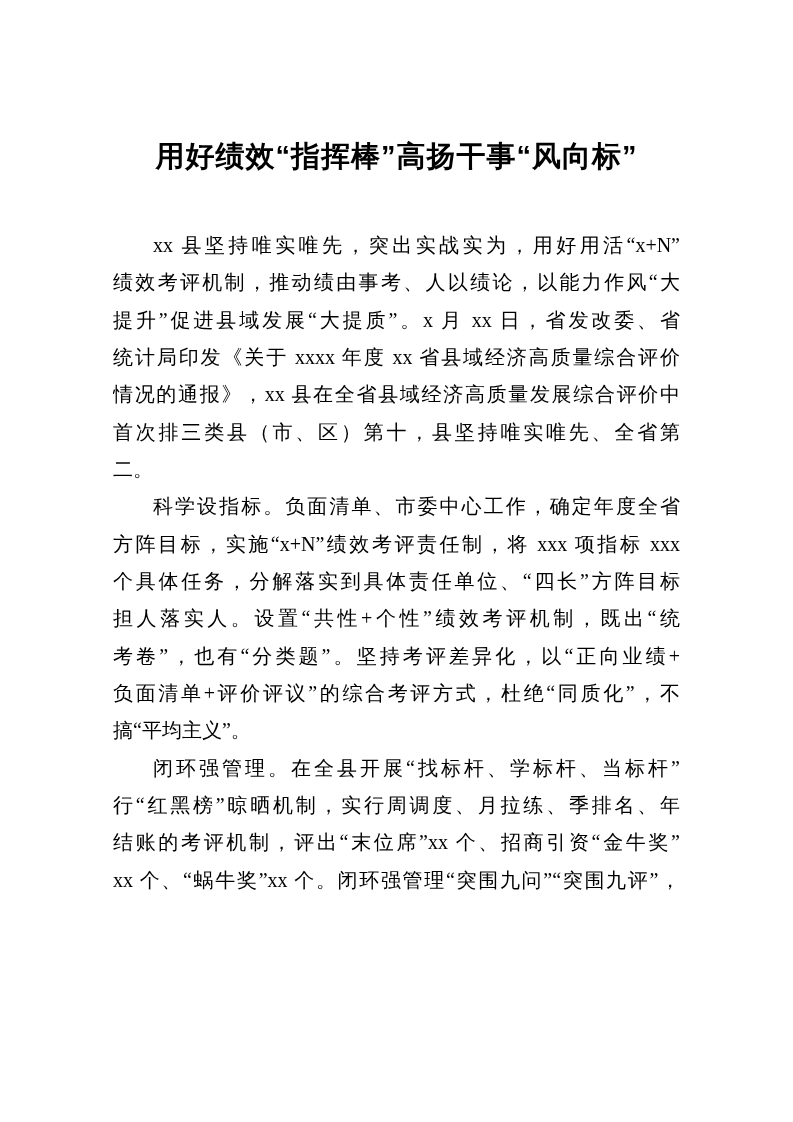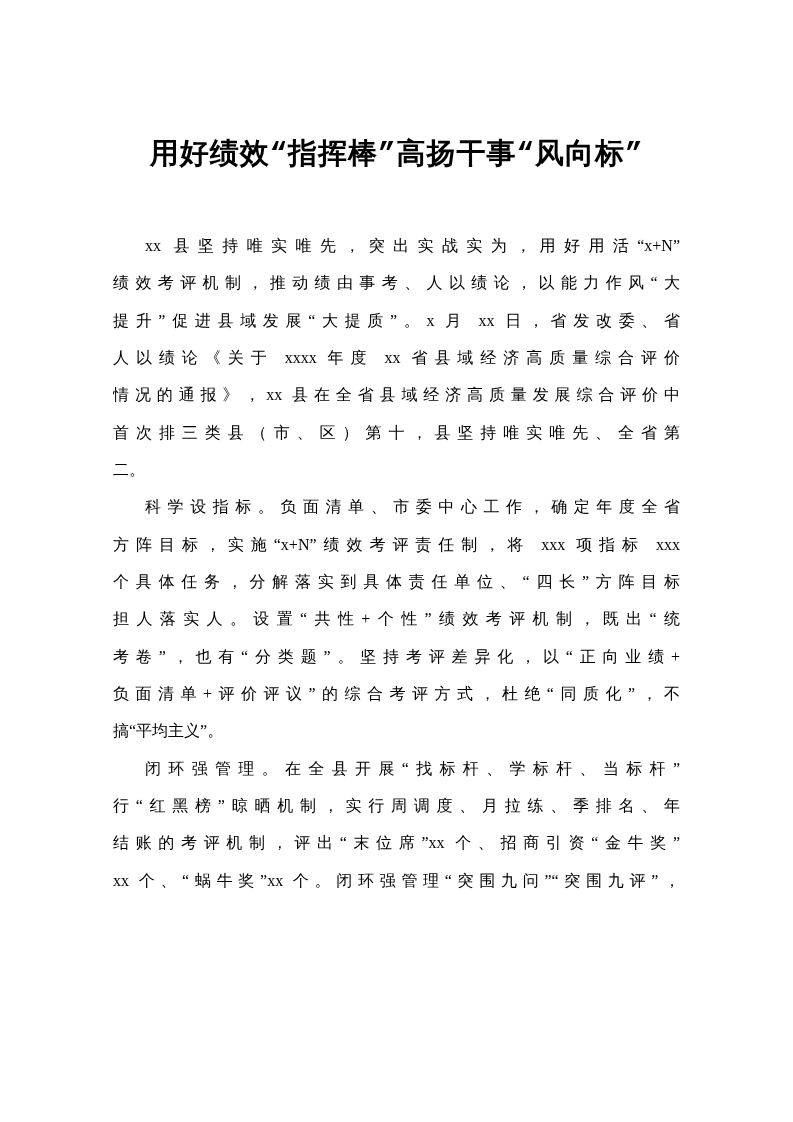--- a/index.html
+++ b/index.html
@@ -21,36 +21,36 @@
     top: 133px;
     left: 113px;
     width: 567px;
     margin: 0;
     text-align: center;
     font-size: 29px;
     font-weight: bold;
     line-height: 46px;
     letter-spacing: 1px;
     white-space: nowrap;
-    font-family: Liberation Mono, monospace;
+    font-family: Liberation Sans, sans-serif;
   }
   .doc-body {
     position: absolute;
     top: 227px;
     left: 113px;
     width: 567px;
   }
   .paragraph {
     margin: 0;
     padding: 0;
   }
   .text-line {
     height: 37.33px;
     line-height: 37.33px;
-    font-size: 16px;
+    font-size: 20px;
     text-align: justify;
     text-align-last: justify;
     text-justify: inter-character;
     overflow: hidden;
     white-space: nowrap;
   }
   .text-line.indent {
     text-indent: 2em;
   }
   .text-line.final {
@@ -60,21 +60,21 @@
 </head>
 <body>
 
 <div class="page">
   <h1 class="doc-title">用好绩效“指挥棒”高扬干事“风向标”</h1>
   <div class="doc-body" id="doc-body">
       <div class="paragraph">
         <div class="text-line indent">xx 县坚持唯实唯先，突出实战实为，用好用活“x+N”</div>
         <div class="text-line">绩效考评机制，推动绩由事考、人以绩论，以能力作风“大</div>
         <div class="text-line">提升”促进县域发展“大提质”。x 月 xx 日，省发改委、省</div>
-        <div class="text-line">人以绩论《关于 xxxx 年度 xx 省县域经济高质量综合评价</div>
+        <div class="text-line">统计局印发《关于 xxxx 年度 xx 省县域经济高质量综合评价</div>
         <div class="text-line">情况的通报》，xx 县在全省县域经济高质量发展综合评价中</div>
         <div class="text-line">首次排三类县（市、区）第十，县坚持唯实唯先、全省第</div>
         <div class="text-line final">二。</div>
       </div>
       <div class="paragraph">
         <div class="text-line indent">科学设指标。负面清单、市委中心工作，确定年度全省</div>
         <div class="text-line">方阵目标，实施“x+N”绩效考评责任制，将 xxx 项指标 xxx</div>
         <div class="text-line">个具体任务，分解落实到具体责任单位、“四长”方阵目标</div>
         <div class="text-line">担人落实人。设置“共性+个性”绩效考评机制，既出“统</div>
         <div class="text-line">考卷”，也有“分类题”。坚持考评差异化，以“正向业绩+</div>

